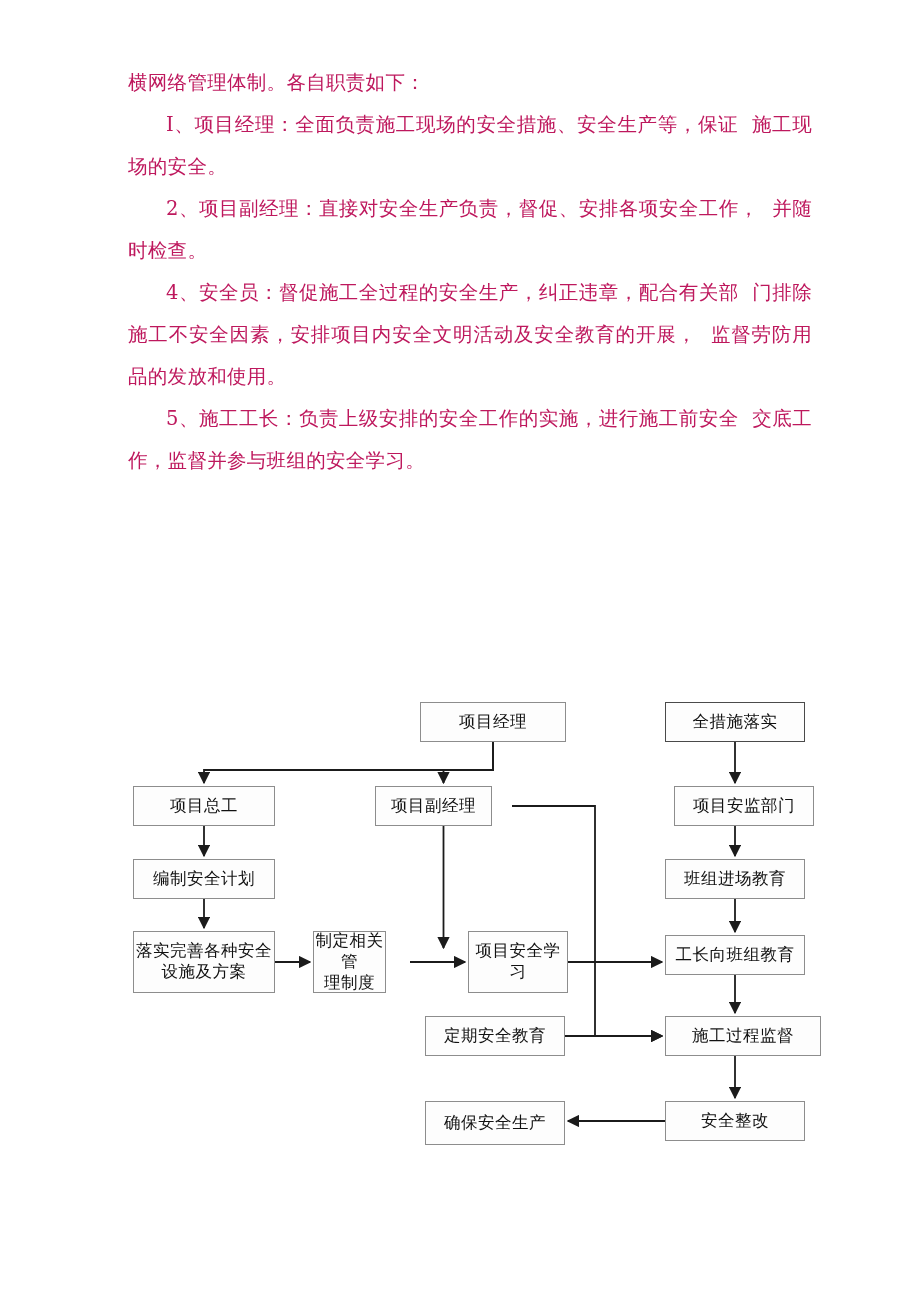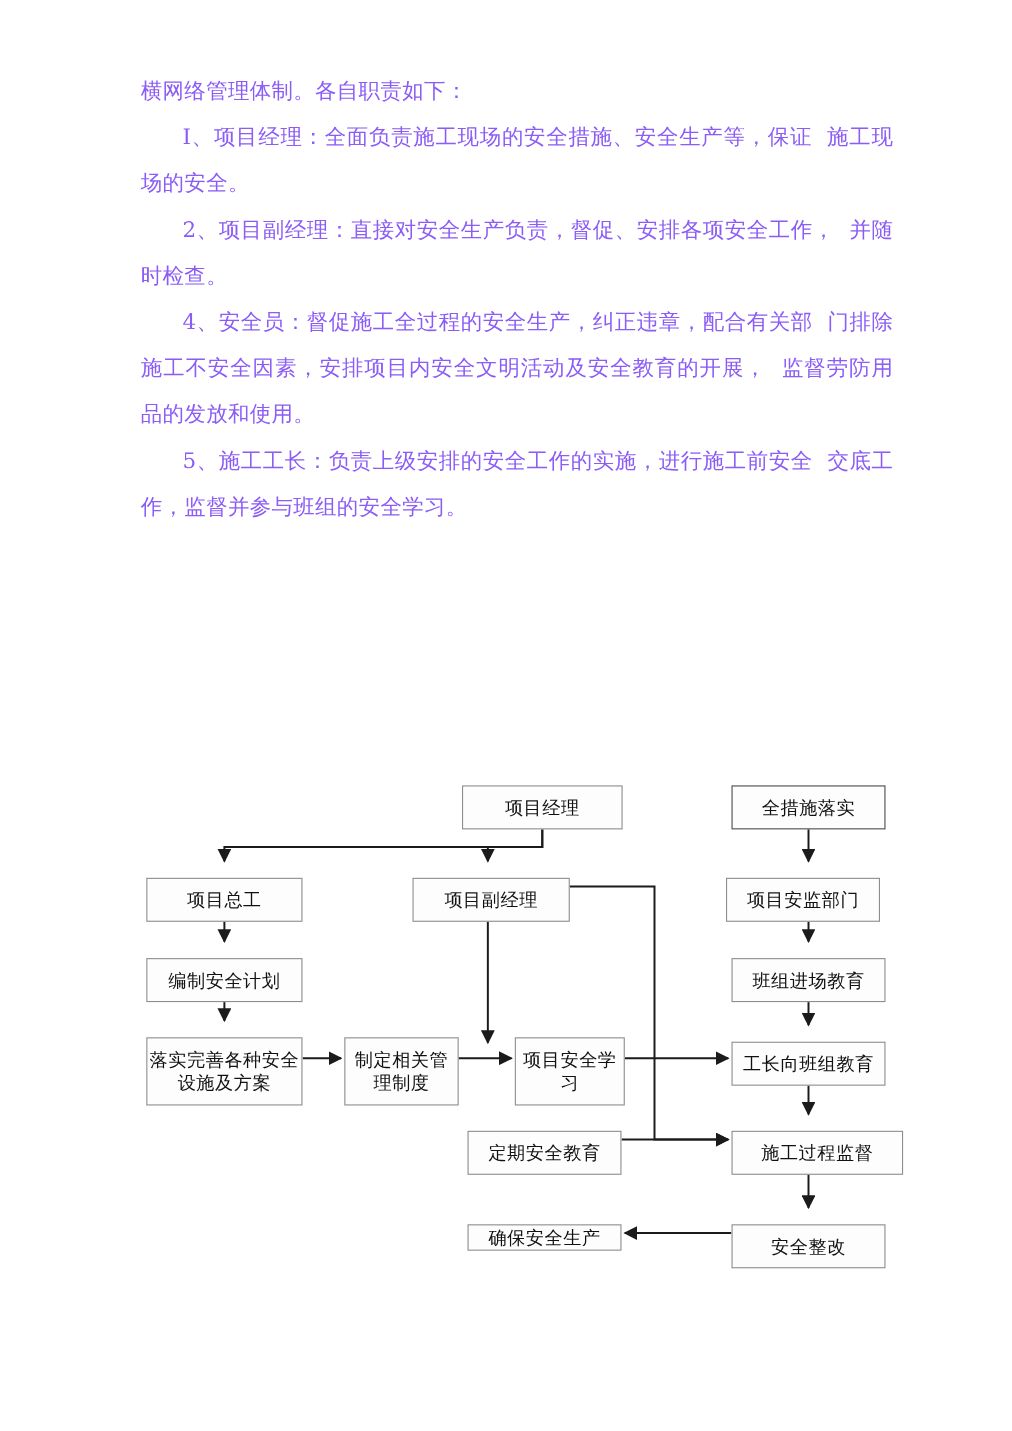--- a/index.html
+++ b/index.html
@@ -20,47 +20,46 @@
     width:684px;
   }
   .para{
     font-size:19.5px;
     line-height:42px;
     letter-spacing:0.3px;
     text-align:justify;
     text-justify:inter-ideograph;
     margin:0;
     white-space:pre-wrap;
-    color:#8b5cf6;
+    color:#be185d;
   }
   .para.indent{text-indent:38px;}
 
   
   .flow{
     position:absolute;
     left:0; top:0;
     width:920px;height:1301px;
     pointer-events:none;
   }
   .node{
     position:absolute;
     box-sizing:border-box;
     border:1px solid #8d8d8d;
     background:#fdfdfd;
     display:flex;
     align-items:center;
     justify-content:center;
     text-align:center;
-    font-family:Liberation Serif, serif;
+    font-family:Liberation Mono, monospace;
     font-size:16.5px;
     line-height:21px;
     color:#111;
     letter-spacing:0.5px;
     pointer-events:auto;
-    margin-top:12px;
   }
   .node.strong{border-color:#4a4a4a;}
   svg.wires{position:absolute;left:0;top:0;width:920px;height:1301px;overflow:visible;}
 </style>
 </head>
 <body>
 
 <div id="page">
 
   <div class="doc-text">
@@ -94,28 +93,28 @@
           <path d="M 568 962 L 662 962" marker-end="url(#ah)"></path>
           <path d="M 512 806 L 595 806 L 595 1036 L 662 1036" marker-end="url(#ah)"></path>
           <path d="M 565 1036 L 662 1036" marker-end="url(#ah)"></path>
           <path d="M 665 1121 L 568 1121" marker-end="url(#ah)"></path>
         </g>
     </svg>
     <div id="node-layer">
         <div class="node" style="left: 420px; top: 702px; width: 146px; height: 40px;">项目经理</div>
         <div class="node strong" style="left: 665px; top: 702px; width: 140px; height: 40px;">全措施落实</div>
         <div class="node" style="left: 133px; top: 786px; width: 142px; height: 40px;">项目总工</div>
-        <div class="node" style="left: 375px; top: 786px; width: 143px; height: 40px;">项目副经理</div>
-        <div class="node" style="left: 660px; top: 786px; width: 140px; height: 40px;">项目安监部门</div>
+        <div class="node" style="left: 375px; top: 786px; width: 117px; height: 40px;">项目副经理</div>
+        <div class="node" style="left: 674px; top: 786px; width: 140px; height: 40px;">项目安监部门</div>
         <div class="node" style="left: 133px; top: 859px; width: 142px; height: 40px;">编制安全计划</div>
         <div class="node" style="left: 665px; top: 859px; width: 140px; height: 40px;">班组进场教育</div>
         <div class="node" style="left: 133px; top: 931px; width: 142px; height: 62px;">落实完善各种安全<br>设施及方案</div>
-        <div class="node" style="left: 313px; top: 931px; width: 104px; height: 62px;">制定相关管<br>理制度</div>
+        <div class="node" style="left: 313px; top: 931px; width: 73px; height: 62px;">制定相关管<br>理制度</div>
         <div class="node" style="left: 468px; top: 931px; width: 100px; height: 62px;">项目安全学<br>习</div>
         <div class="node" style="left: 665px; top: 935px; width: 140px; height: 40px;">工长向班组教育</div>
         <div class="node" style="left: 425px; top: 1016px; width: 140px; height: 40px;">定期安全教育</div>
         <div class="node" style="left: 665px; top: 1016px; width: 156px; height: 40px;">施工过程监督</div>
-        <div class="node" style="left: 425px; top: 1101px; width: 140px; height: 24px;">确保安全生产</div>
+        <div class="node" style="left: 425px; top: 1101px; width: 140px; height: 44px;">确保安全生产</div>
         <div class="node" style="left: 665px; top: 1101px; width: 140px; height: 40px;">安全整改</div>
       </div>
   </div>
 
 </div>
 
 </body></html>

